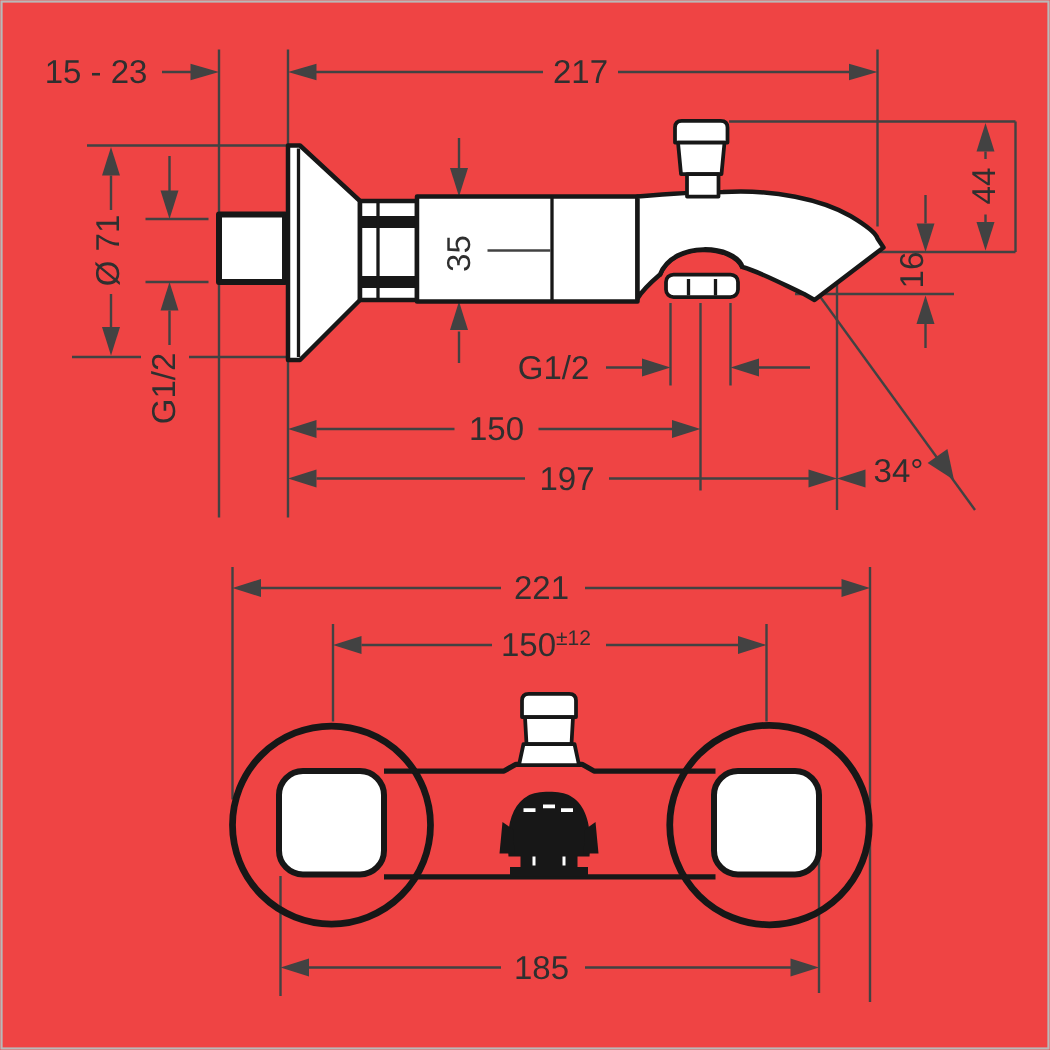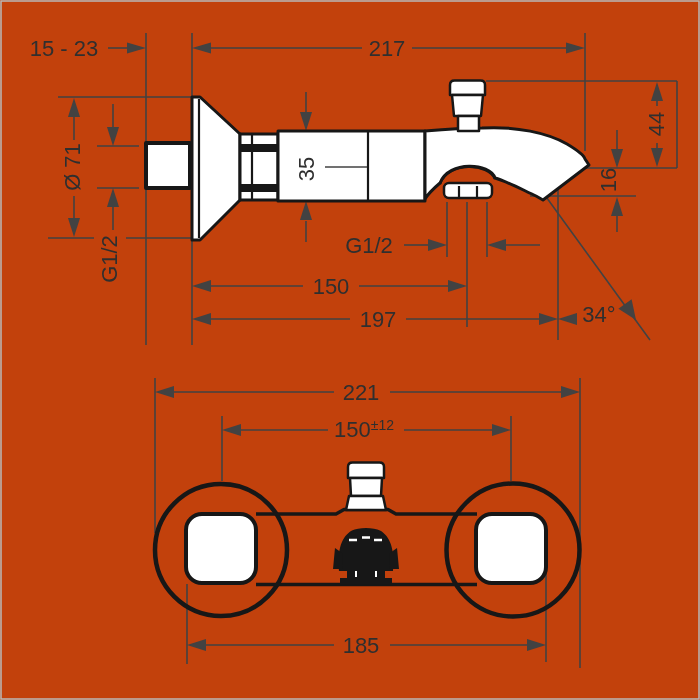--- a/index.html
+++ b/index.html
@@ -1,16 +1,16 @@
 <!DOCTYPE html>
 <html style="--ink: #171717; --ink-dim: #424242; --ink-text: #2f2f2f;"><head>
 <meta charset="utf-8">
 <style>
   html,body{margin:0;padding:0;background:#ffffff;}
-  .stage{width:700px;height:700px;position:relative;background:#c2410c;}
+  .stage{width:700px;height:700px;position:relative;background:#ef4444;}
   svg{display:block;}
   svg text{font-family:"Liberation Sans",sans-serif;font-size:22px;fill:var(--ink-text,#2f2f2f);}
   .sup{font-size:14px;}
   .thin{stroke:var(--ink-dim,#424242);stroke-width:1.6;fill:none;}
   .ah{fill:var(--ink-dim,#424242);stroke:none;}
   .thick{stroke:var(--ink,#171717);stroke-width:3;fill:none;stroke-linejoin:round;}
   .t2{stroke-width:2.2;}
   .t25{stroke-width:2.5;}
   .t35{stroke-width:3.5;}
   .t4{stroke-width:4;}

